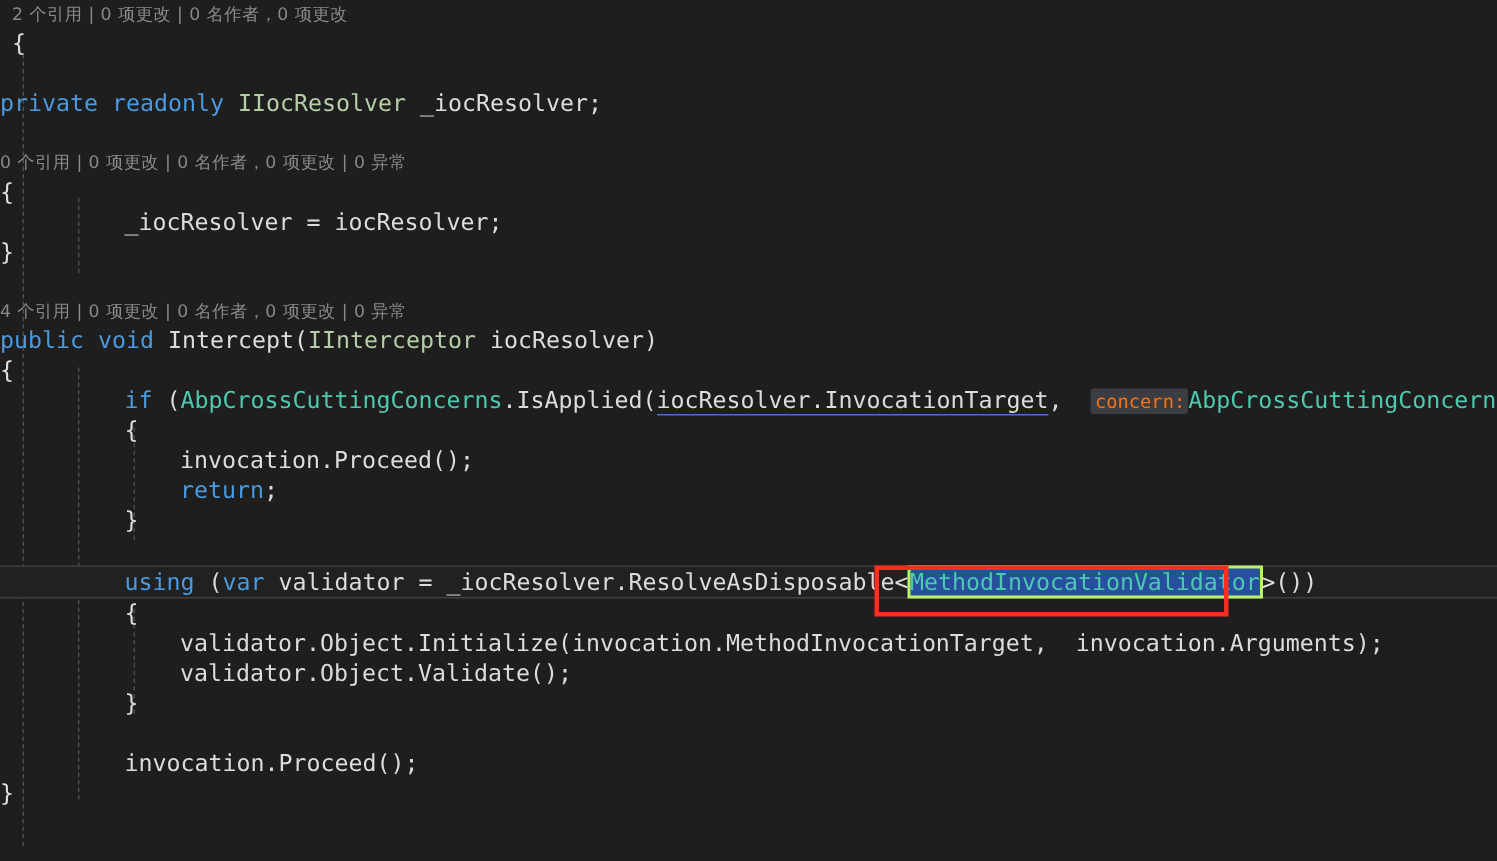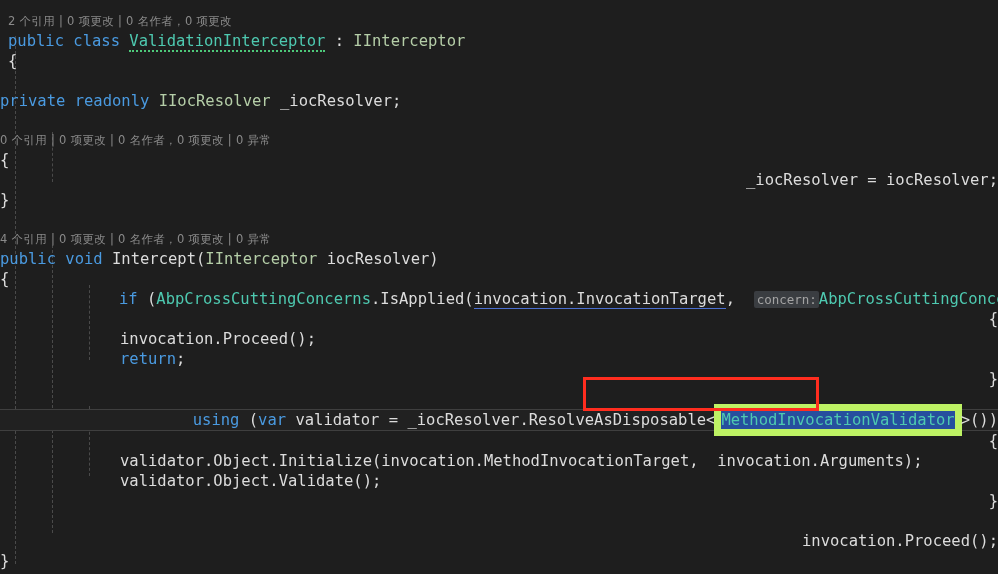--- a/index.html
+++ b/index.html
@@ -18,21 +18,21 @@
     position: relative;
     width: 998px;
     height: 574px;
     background: #1e1e1e;
     color: #d4d4d4;
   }
 
   
   .code-surface {
     position: absolute;
-    left: 0; top: 12px;
+    left: 0; top: 0;
     width: 998px;
     height: 514px;
   }
 
   .line {
     position: relative;
     height: 20px;
     line-height: 20px;
     white-space: pre;
     font-size: 15.5px;
@@ -44,21 +44,21 @@
     line-height: 19px;
     font-size: 11.5px;
     color: #8a8a8a;
     font-family: "DejaVu Sans", "Liberation Sans", sans-serif;
     letter-spacing: .3px;
   }
   .line.blank { height: 20px; }
 
   .pad-0  { padding-left: 8px; }
   .pad-1  { }
-  .pad-2  { padding-left: 119px; text-align: right; }
+  .pad-2  { padding-left: 83px; }
   .pad-3  { padding-left: 120px; }
 
   
   .line.current {
     background: #212121;
     border-top: 1px solid #3f3f3f;
     border-bottom: 1px solid #3f3f3f;
     height: 22px;
     line-height: 20px;
     box-sizing: border-box;
@@ -78,31 +78,31 @@
   }
 
   
   .ul-ref {
     border-bottom: 1px solid #4a6fd0;
   }
 
   
   .inlay {
     background: #3a3d41;
-    color: #a3a3a3;
+    color: #f97316;
     border-radius: 2px;
     font-size: 12.5px;
     padding: 1px 2px 1px 3px;
     letter-spacing: 0;
   }
 
   
   .sel {
     background: #264f9e;
-    border: 7px solid #bef264;
+    border: 2px solid #bef264;
     padding: 0 0px;
     margin: 0 -1px;
   }
 
   
   .guides { position: absolute; left: 0; top: 0; width: 998px; height: 574px; pointer-events: none; }
   .guide {
     position: absolute;
     width: 1px;
     border-left: 1px dashed #4a4a4a;
@@ -127,21 +127,20 @@
     <div class="guide" style="left:52px; top:132px; height:50px;"></div>
     <div class="guide" style="left:52px; top:245px; height:288px;"></div>
     <div class="guide" style="left:89px; top:285px; height:75px;"></div>
     <div class="guide" style="left:89px; top:406px; height:70px;"></div>
   </div>
 
   <div class="code-surface">
 
     <div class="line codelens pad-0">2 个引用 | 0 项更改 | 0 名作者，0 项更改</div>
 
-    <div class="line pad-0"><span class="kw">public</span> <span class="kw">class</span> <span class="type squiggle">ValidationInterceptor</span> <span class="punct">:</span> <span class="itype">IInterceptor</span></div>
 
     <div class="line pad-0"><span class="punct">{</span></div>
 
     <div class="line blank"></div>
 
     <div class="line pad-1"><span class="kw">private</span> <span class="kw">readonly</span> <span class="itype">IIocResolver</span> <span class="plain">_iocResolver;</span></div>
 
     <div class="line blank"></div>
 
     <div class="line codelens pad-1">0 个引用 | 0 项更改 | 0 名作者，0 项更改 | 0 异常</div>
@@ -154,21 +153,21 @@
     <div class="line pad-1"><span class="punct">}</span></div>
 
     <div class="line blank"></div>
 
     <div class="line codelens pad-1">4 个引用 | 0 项更改 | 0 名作者，0 项更改 | 0 异常</div>
 
     <div class="line pad-1"><span class="kw">public</span> <span class="kw">void</span> <span class="plain">Intercept(</span><span class="itype">IInterceptor</span><span class="plain"> iocResolver)</span></div>
 
     <div class="line pad-1"><span class="punct">{</span></div>
 
-    <div class="line pad-2"><span class="kw">if</span> <span class="punct">(</span><span class="type">AbpCrossCuttingConcerns</span><span class="plain">.IsApplied(</span><span class="plain ul-ref">invocation.InvocationTarget</span><span class="plain">,  </span><span class="inlay">concern:</span><span class="type">AbpCrossCuttingConcerns</span><span class="plain">.Vali</span></div>
+    <div class="line pad-2"><span class="kw">if</span> <span class="punct">(</span><span class="type">AbpCrossCuttingConcerns</span><span class="plain">.IsApplied(</span><span class="plain ul-ref">iocResolver.InvocationTarget</span><span class="plain">,  </span><span class="inlay">concern:</span><span class="type">AbpCrossCuttingConcerns</span><span class="plain">.Vali</span></div>
 
     <div class="line pad-2"><span class="punct">{</span></div>
 
     <div class="line pad-3"><span class="plain">invocation.Proceed();</span></div>
 
     <div class="line pad-3"><span class="kw">return</span><span class="plain">;</span></div>
 
     <div class="line pad-2"><span class="punct">}</span></div>
 
     <div class="line blank"></div>

